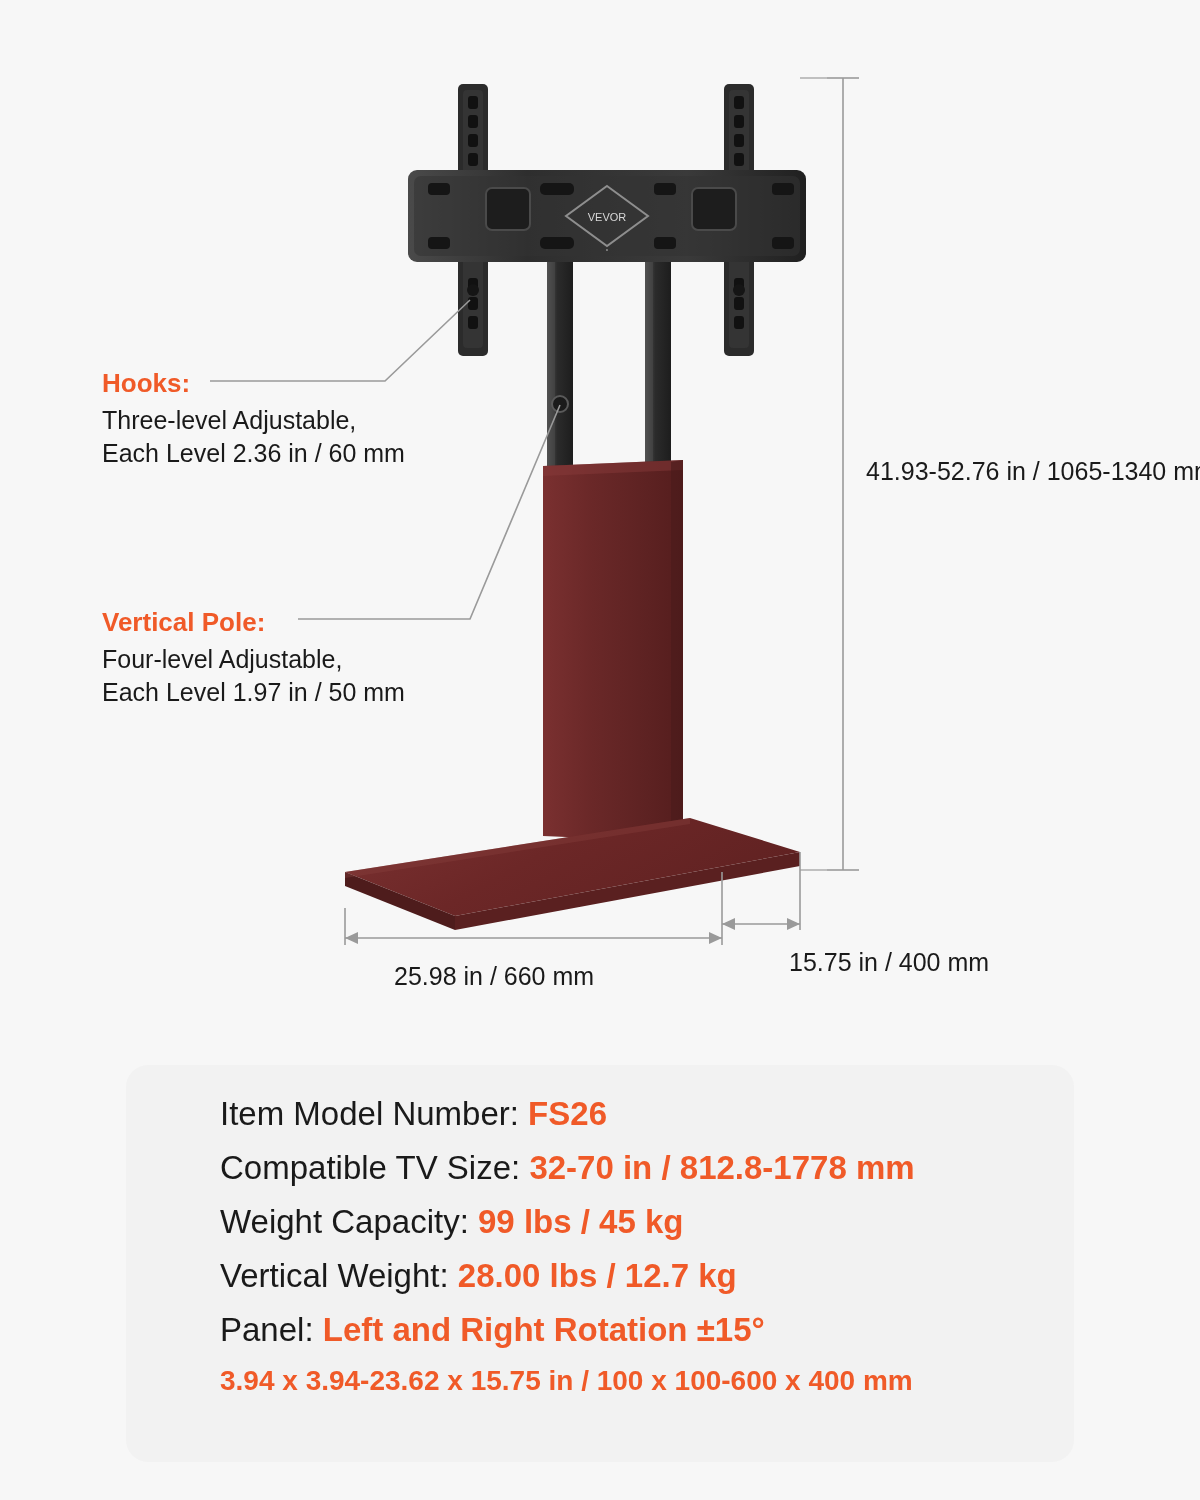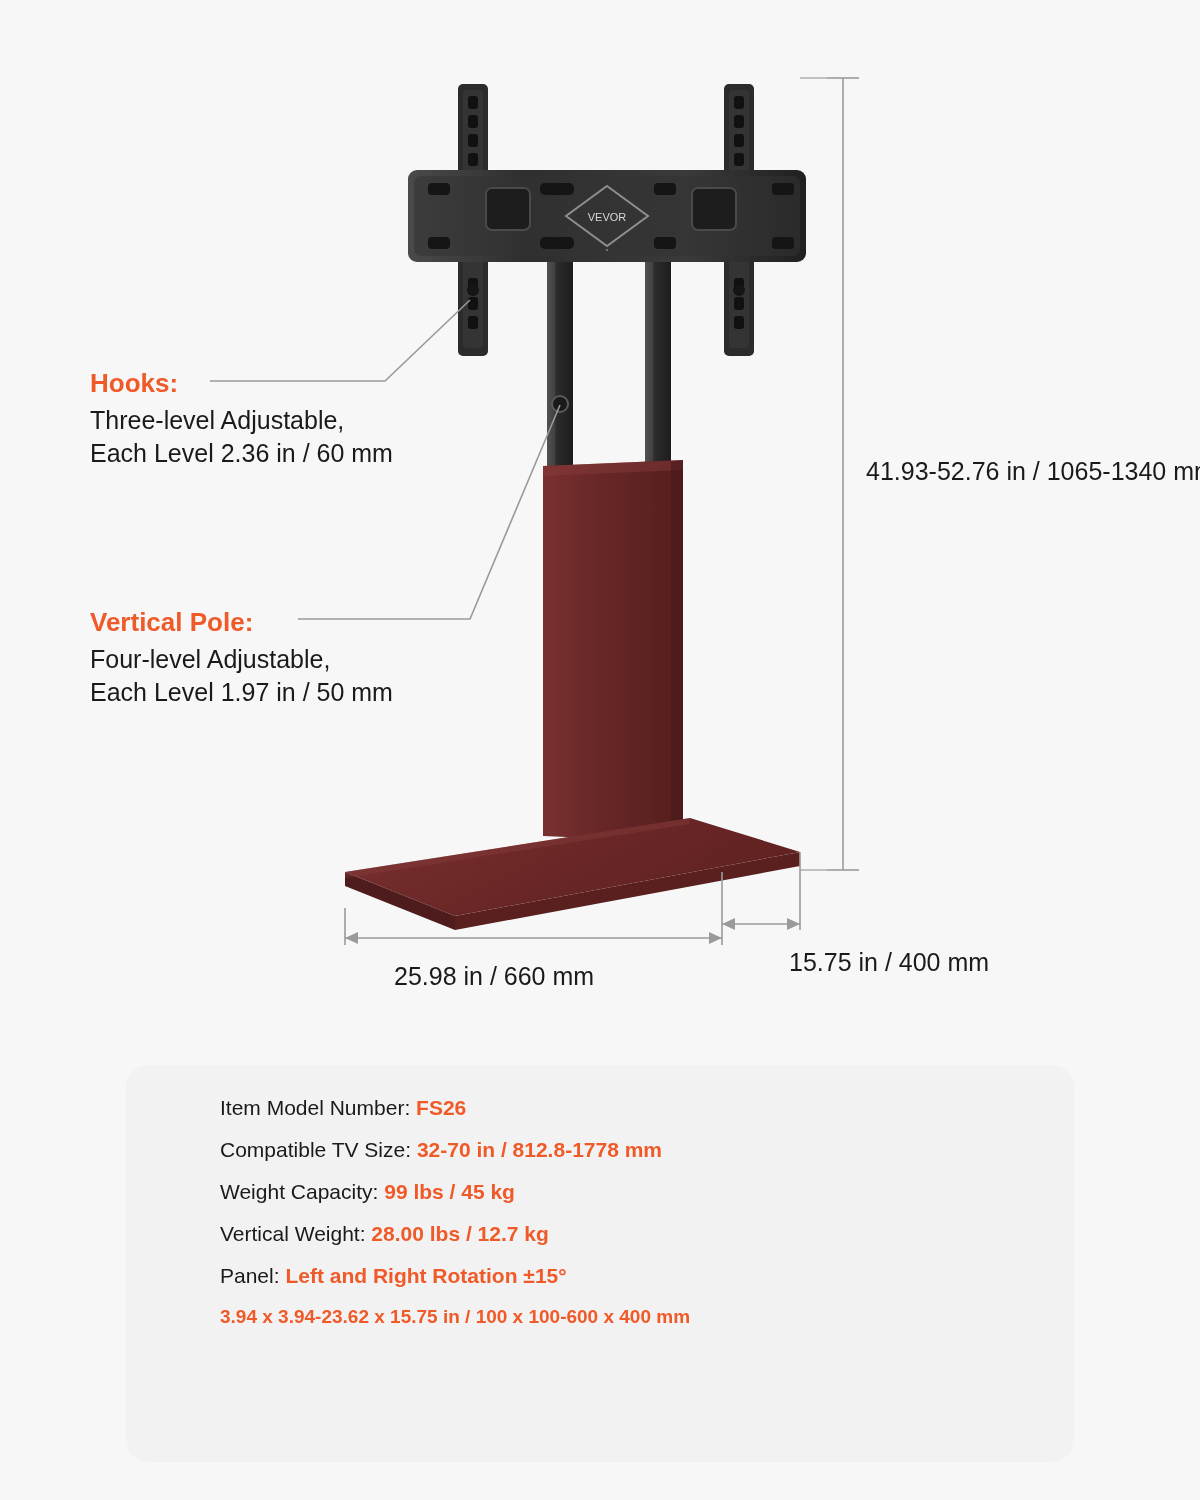--- a/index.html
+++ b/index.html
@@ -29,20 +29,21 @@
     width: 1200px;
     height: 1060px;
   }
 
   
   .callout {
     position: absolute;
     font-size: 25px;
     line-height: 1.32;
     color: #1a1a1a;
+    margin-left: 12px;
   }
   .callout .title {
     color: #f05a28;
     font-weight: bold;
     font-size: 26px;
     display: inline-block;
     margin-bottom: 4px;
   }
   .callout .line {
     display: block;
@@ -70,33 +71,33 @@
     left: 126px;
     top: 1065px;
     width: 948px;
     height: 397px;
     background: #f2f2f2;
     border-radius: 22px;
     box-sizing: border-box;
     padding: 32px 0 0 94px;
   }
   .spec-row {
-    font-size: 21px;
+    font-size: 33px;
     line-height: 1.0;
     margin-bottom: 21px;
     color: #1a1a1a;
     white-space: nowrap;
   }
   .spec-row .val {
     color: #f05a28;
     font-weight: bold;
   }
   .spec-row.vesa-label { margin-bottom: 12px; }
   .spec-row.vesa-value {
-    font-size: 19px;
+    font-size: 28px;
     color: #f05a28;
     font-weight: bold;
     margin-bottom: 0;
   }
 </style>
 </head>
 <body>
 
 <div class="stage">
 

